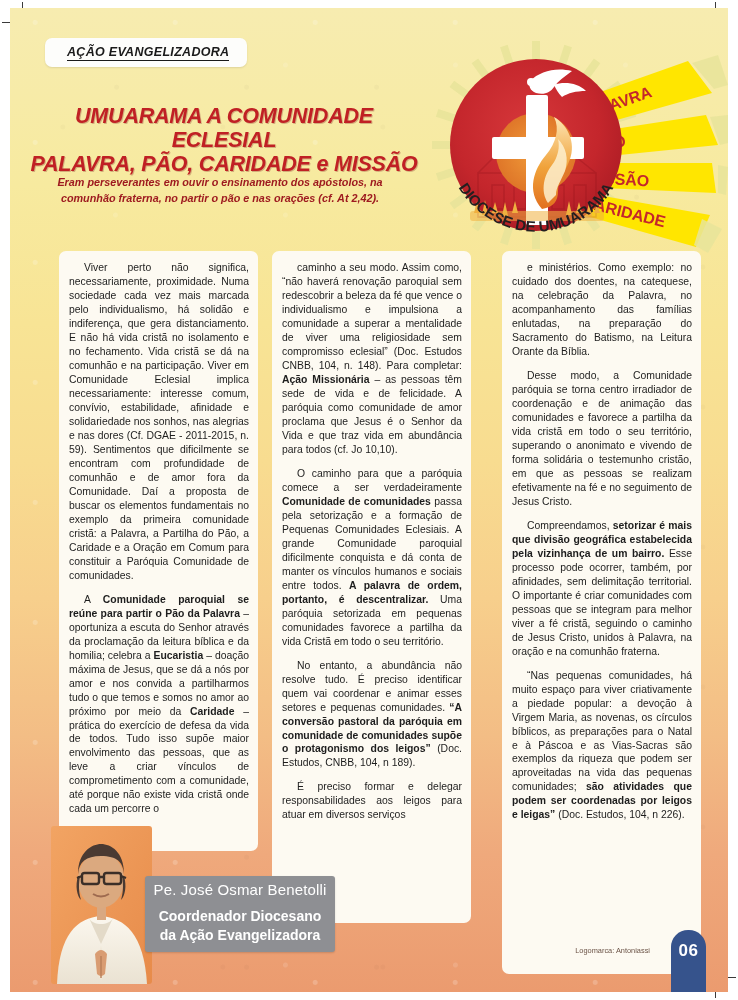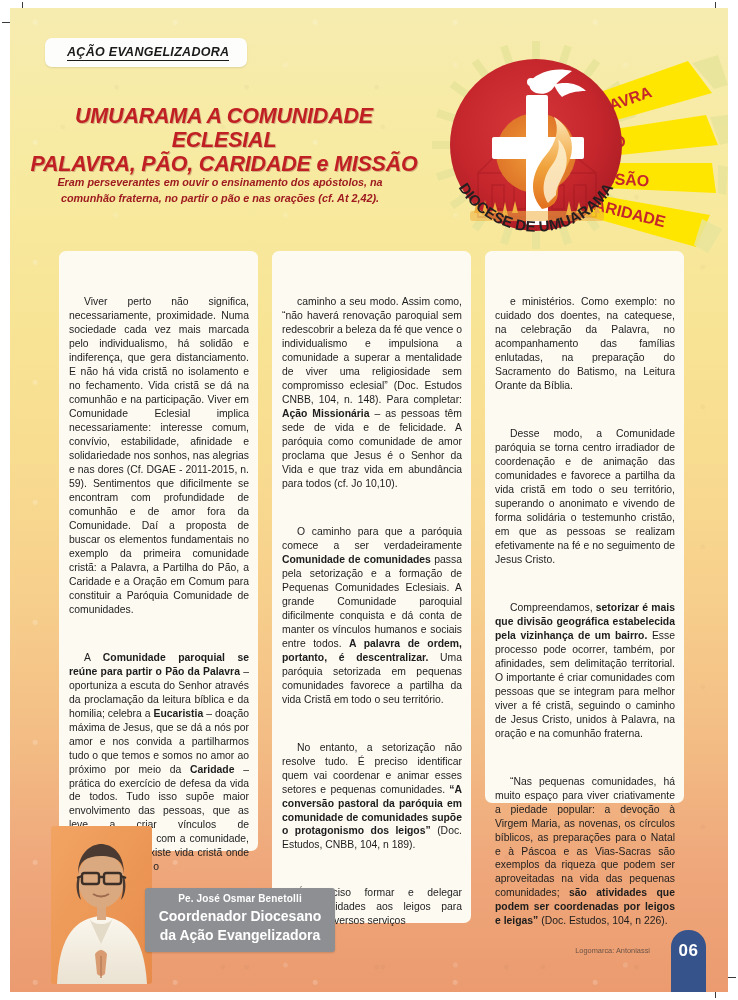--- a/index.html
+++ b/index.html
@@ -120,22 +120,22 @@
     padding: 10px 9px 11px 10px;
     font-size: 10.4px;
     line-height: 1.345;
     color: #1d1d1d;
     text-align: justify;
     hyphens: manual;
     z-index: 4;
   }
   #col1 { left: 49px;  height: 600px; }
   #col2 { left: 262px; height: 672px; }
-  #col3 { left: 475px; height: 552px; }
-  .col p { margin-bottom: 10px; text-indent: 15px; margin-top: 34px; }
+  #col3 { left: 492px; height: 723px; }
+  .col p { margin-bottom: 10px; text-indent: 15px; }
   .col p:last-child { margin-bottom: 0; }
   .col b { font-weight: bold; }
 
   
   .photo {
     position: absolute;
     left: 41px; bottom: 8px;
     width: 101px; height: 158px;
     border-radius: 3px;
     overflow: hidden;
@@ -146,21 +146,21 @@
     left: 135px; bottom: 40px;
     width: 190px;
     background: #8e8f93;
     border-radius: 3px;
     padding: 5px 8px 6px 8px;
     text-align: center;
     color: #ffffff;
     z-index: 8;
     box-shadow: 0 1px 2px rgba(0,0,0,.15);
   }
-  .namebar .nm { font-size: 10px; font-weight: bold; letter-spacing: .15px; margin-bottom: 3px; }
+  .namebar .nm { font-size: 15px; font-weight: normal; letter-spacing: .15px; margin-bottom: 9px; }
   .namebar .rl { font-size: 14px; font-weight: bold; line-height: 1.4; }
 
   .credit {
     position: absolute;
     right: 78px; bottom: 37px;
     font-size: 7.4px;
     color: #6b5347;
     z-index: 7;
     white-space: nowrap;
   }
@@ -320,21 +320,21 @@
       </svg>
     </div>
 
     <div class="col" id="col1">
         <p><span>Viver perto não significa, necessariamente, proximidade. Numa sociedade cada vez mais marcada pelo individualismo, há solidão e indiferença, que gera distanciamento. E não há vida cristã no isolamento e no fechamento. Vida cristã se dá na comunhão e na participação. Viver em Comunidade Eclesial implica necessariamente: interesse comum, convívio, estabilidade, afinidade e solidariedade nos sonhos, nas alegrias e nas dores (Cf. DGAE - 2011-2015, n. 59). Sentimentos que dificilmente se encontram com profundidade de comunhão e de amor fora da Comunidade. Daí a proposta de buscar os elementos fundamentais no exemplo da primeira comunidade cristã: a Palavra, a Partilha do Pão, a Caridade e a Oração em Comum para constituir a Paróquia Comunidade de comunidades.</span></p>
         <p><span>A </span><b>Comunidade paroquial se reúne para partir o Pão da Palavra</b><span> – oportuniza a escuta do Senhor através da proclamação da leitura bíblica e da homilia; celebra a </span><b>Eucaristia</b><span> – doação máxima de Jesus, que se dá a nós por amor e nos convida a partilharmos tudo o que temos e somos no amor ao próximo por meio da </span><b>Caridade</b><span> – prática do exercício de defesa da vida de todos. Tudo isso supõe maior envolvimento das pessoas, que as leve a criar vínculos de comprometimento com a comunidade, até porque não existe vida cristã onde cada um percorre o</span></p>
       </div>
     <div class="col" id="col2">
         <p><span>caminho a seu modo. Assim como, “não haverá renovação paroquial sem redescobrir a beleza da fé que vence o individualismo e impulsiona a comunidade a superar a mentalidade de viver uma religiosidade sem compromisso eclesial” (Doc. Estudos CNBB, 104, n. 148). Para completar: </span><b>Ação Missionária</b><span> – as pessoas têm sede de vida e de felicidade. A paróquia como comunidade de amor proclama que Jesus é o Senhor da Vida e que traz vida em abundância para todos (cf. Jo 10,10).</span></p>
         <p><span>O caminho para que a paróquia comece a ser verdadeiramente </span><b>Comunidade de comunidades</b><span> passa pela setorização e a formação de Pequenas Comunidades Eclesiais. A grande Comunidade paroquial dificilmente conquista e dá conta de manter os vínculos humanos e sociais entre todos. </span><b>A palavra de ordem, portanto, é descentralizar.</b><span> Uma paróquia setorizada em pequenas comunidades favorece a partilha da vida Cristã em todo o seu território.</span></p>
-        <p><span>No entanto, a setorização não resolve tudo. É preciso identificar quem vai coordenar e animar esses setores e pequenas comunidades. </span><b>“A conversão pastoral da paróquia em comunidade de comunidades supõe o protagonismo dos leigos”</b><span> (Doc. Estudos, CNBB, 104, n 189).</span></p>
+        <p><span>No entanto, a abundância não resolve tudo. É preciso identificar quem vai coordenar e animar esses setores e pequenas comunidades. </span><b>“A conversão pastoral da paróquia em comunidade de comunidades supõe o protagonismo dos leigos”</b><span> (Doc. Estudos, CNBB, 104, n 189).</span></p>
         <p><span>É preciso formar e delegar responsabilidades aos leigos para atuar em diversos serviços</span></p>
       </div>
     <div class="col" id="col3">
         <p><span>e ministérios. Como exemplo: no cuidado dos doentes, na catequese, na celebração da Palavra, no acompanhamento das famílias enlutadas, na preparação do Sacramento do Batismo, na Leitura Orante da Bíblia.</span></p>
         <p><span>Desse modo, a Comunidade paróquia se torna centro irradiador de coordenação e de animação das comunidades e favorece a partilha da vida cristã em todo o seu território, superando o anonimato e vivendo de forma solidária o testemunho cristão, em que as pessoas se realizam efetivamente na fé e no seguimento de Jesus Cristo.</span></p>
         <p><span>Compreendamos, </span><b>setorizar é mais que divisão geográfica estabelecida pela vizinhança de um bairro.</b><span> Esse processo pode ocorrer, também, por afinidades, sem delimitação territorial. O importante é criar comunidades com pessoas que se integram para melhor viver a fé cristã, seguindo o caminho de Jesus Cristo, unidos à Palavra, na oração e na comunhão fraterna.</span></p>
         <p><span>“Nas pequenas comunidades, há muito espaço para viver criativamente a piedade popular: a devoção à Virgem Maria, as novenas, os círculos bíblicos, as preparações para o Natal e à Páscoa e as Vias-Sacras são exemplos da riqueza que podem ser aproveitadas na vida das pequenas comunidades; </span><b>são atividades que podem ser coordenadas por leigos e leigas”</b><span> (Doc. Estudos, 104, n 226).</span></p>
       </div>
 
     <div class="photo">

